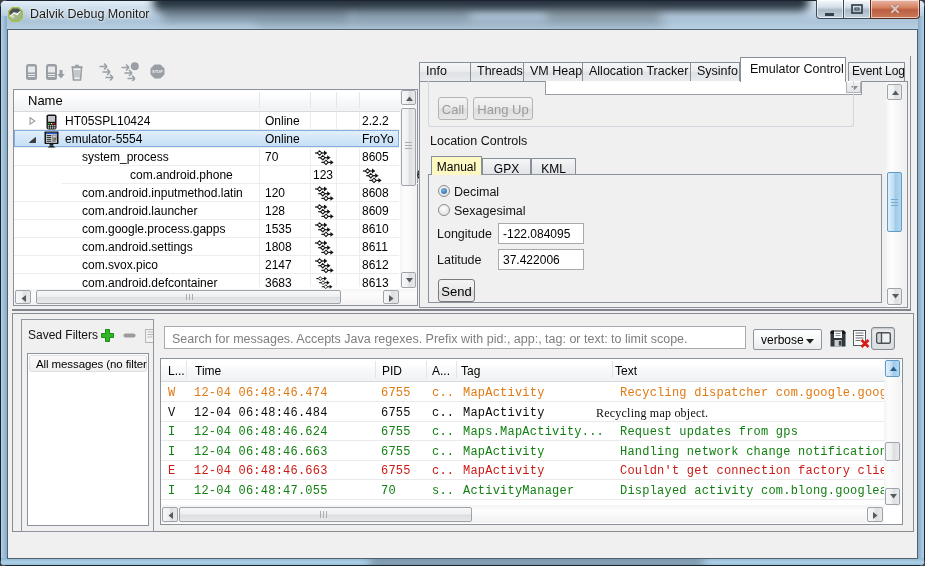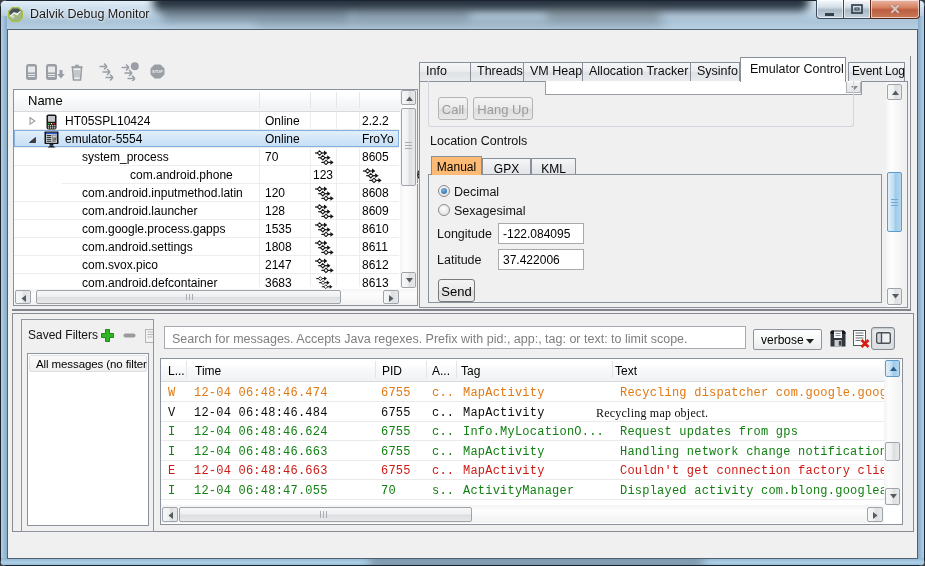--- a/index.html
+++ b/index.html
@@ -76,21 +76,21 @@
 .btn { position:absolute; border:1px solid #b4b4b4; border-radius:3px;
   background:linear-gradient(180deg,#f3f3f3,#ebebeb 48%,#dddddd 52%,#e9e9e9); font-size:13px; }
 .btn span { position:absolute; left:0; right:0; text-align:center; }
 .dis { color:#9b9b9b; }
 .inp { position:absolute; background:#fff; border:1px solid #a9a9a9; font-size:12px; white-space:nowrap; }
 .radio { position:absolute; width:12px; height:12px; border-radius:50%; border:1px solid #8a8a8a; background:radial-gradient(circle at 45% 35%,#fdfdfd,#dcdcdc); }
 .radio.on::after { content:""; position:absolute; left:2px; top:2px; width:6px; height:6px; border-radius:50%; background:radial-gradient(circle at 40% 35%,#7db5e4,#1f5d9e); }
 .lbl { position:absolute; font-size:12px; color:#121212; white-space:nowrap; }
 .stab { position:absolute; height:18px; background:linear-gradient(180deg,#f4f6f7,#e9ebee 50%,#e0e3e6); border:1px solid #898f98; border-bottom:none; font-size:12px; border-radius:1px 1px 0 0;}
 .stab span { position:absolute; top:3px; left:0; right:0; text-align:center; }
-.stabactive { background:#fdba74; z-index:6; }
+.stabactive { background:#fef9c3; z-index:6; }
 
 
 #botsep { position:absolute; left:4px; top:283px; width:902px; height:219px; border:1.5px solid #888c92; }
 #sfpanel { position:absolute; left:13px; top:289px; width:133px; height:213px; border:1px solid #9096a0; background:#f0f0f0; overflow:hidden; }
 #sflist { position:absolute; left:5px; top:33px; width:122px; height:173px; background:#fff; border:1px solid #8b929b; }
 #searchbox { position:absolute; left:156px; top:296px; width:582px; height:23px; background:#fff; border:1px solid #a6aab0; color:#7e7e7e; font-size:12.5px; padding:5px 0 0 7px; white-space:nowrap; overflow:hidden; }
 #verbose { position:absolute; left:745px; top:299px; width:69px; height:21px; border:1px solid #8f959d; border-radius:2px; background:linear-gradient(180deg,#fff,#f4f5f6 60%,#eaebed); font-size:12px; }
 
 #logtbl { position:absolute; left:152px; top:328px; width:743px; height:167px; background:#fff; border:1px solid #8b929b; }
 #loghdr { position:absolute; left:0; top:0; right:0; height:23px; background:linear-gradient(180deg,#fff 20%,#f6f7f9 60%,#f1f2f4); border-bottom:1px solid #d8dadc; font-size:12px; }
@@ -618,21 +618,21 @@
           <span style="left:220px;">6755</span>
           <span style="left:271px;">c..</span>
           <span style="left:302px;">MapActivity</span>
           <span class="ltx" style="left:435px;font-family:Liberation Serif, serif;">Recycling map object.</span>
         </div>
       <div class="lrow cI" style="top:63px;">
           <span style="left:7px;">I</span>
           <span style="left:33px;">12-04 06:48:46.624</span>
           <span style="left:220px;">6755</span>
           <span style="left:271px;">c..</span>
-          <span style="left:302px;">Info.MyLocationO...</span>
+          <span style="left:302px;">Maps.MapActivity...</span>
           <span class="ltx" style="left:459px;">Request updates from gps</span>
         </div>
       <div class="lrow cI" style="top:83px;">
           <span style="left:7px;">I</span>
           <span style="left:33px;">12-04 06:48:46.663</span>
           <span style="left:220px;">6755</span>
           <span style="left:271px;">c..</span>
           <span style="left:302px;">MapActivity</span>
           <span class="ltx" style="left:459px;">Handling network change notification:C(</span>
         </div>

